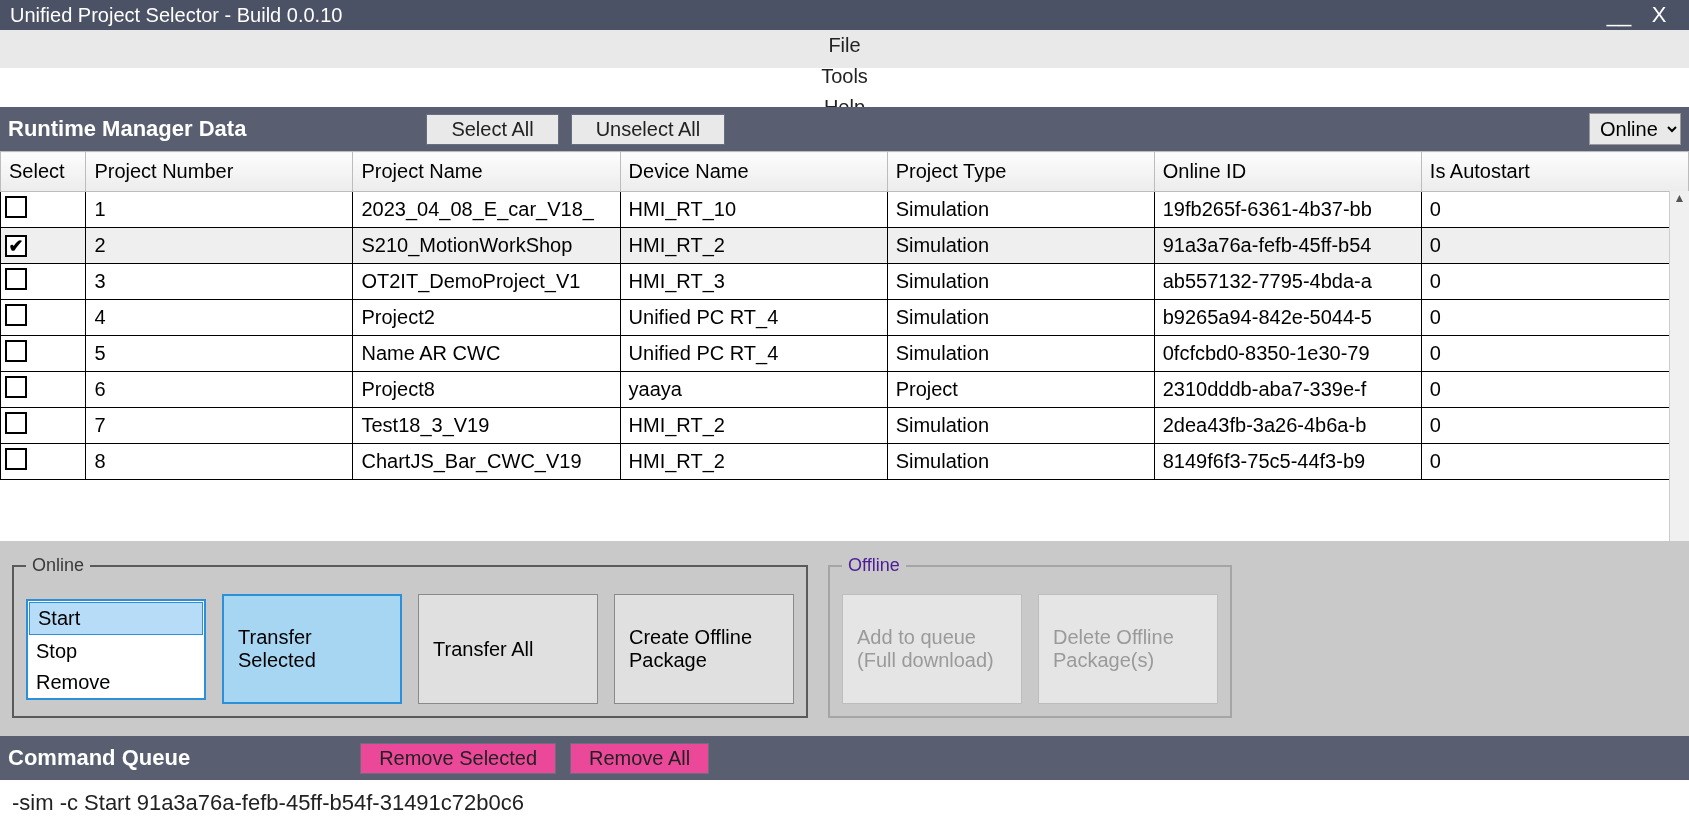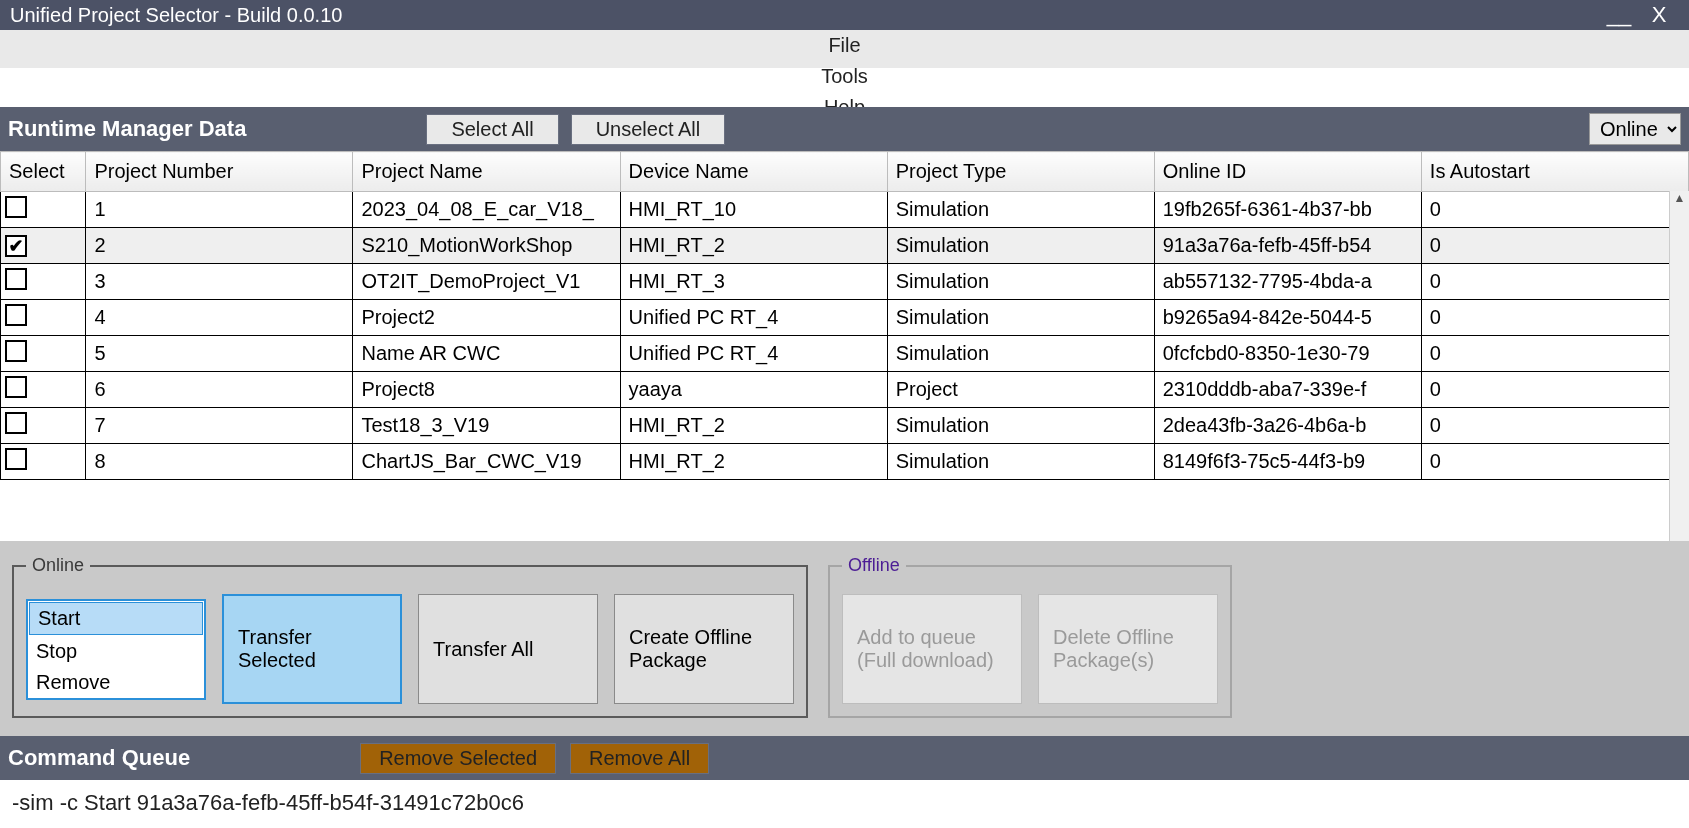--- a/index.html
+++ b/index.html
@@ -37,21 +37,21 @@
 .listbox { width: 180px; border: 2px solid #2b90d9; background: #fff; display:flex; flex-direction:column; font-size:20px;}
 .listbox .li { padding: 4px 8px; }
 .listbox .li.sel { background: #b7dcf7; border:1px solid #2b90d9; margin:1px;}
 .bigbtn { width: 180px; min-height: 110px; background: #e0e0e0; border: 1px solid #8a8a8a; font-size: 20px; display:flex; align-items:center; padding: 0 14px; text-align:left; cursor:default;}
 .bigbtn.blue { background:#a7d6f3; border:2px solid #2b90d9; }
 .bigbtn.disabled { color:#9a9a9a; border-color:#bdbdbd; background:#e5e5e5;}
 .execbtn { width: 190px; background:#e9e9e9; border:1px solid #8a8a8a; font-size:22px; font-weight:700; display:flex; align-items:center; justify-content:center; text-align:center;}
 
 .sectionbar2 { background:#595f70; color:#fff; height:44px; display:flex; align-items:center; padding:0 8px;}
 .sectionbar2 .section-title{font-size:22px; font-weight:600; margin-right:40px;}
-.sectionbar2 .sbtn{ background:#a16207; color:#222; border:1px solid #696f80; font-size:20px; padding:3px 18px; margin-right:14px;}
+.sectionbar2 .sbtn{ background:#ec4899; color:#222; border:1px solid #696f80; font-size:20px; padding:3px 18px; margin-right:14px;}
 
 .queue-area{ padding:10px 12px; font-size:22px; color:#222;}
 </style>
 </head>
 <body>
 
 <div class="titlebar">
   <span>Unified Project Selector - Build 0.0.10</span>
   <span class="spacer"></span>
   <span class="winbtn">__</span>

